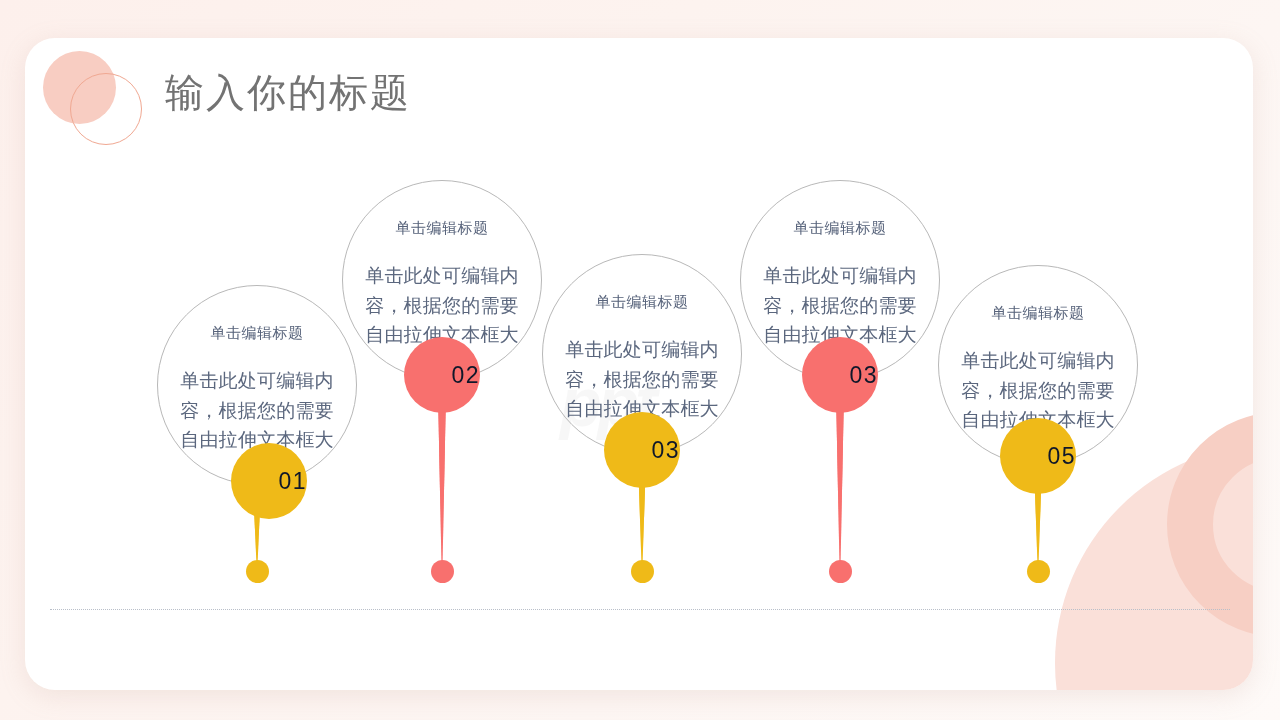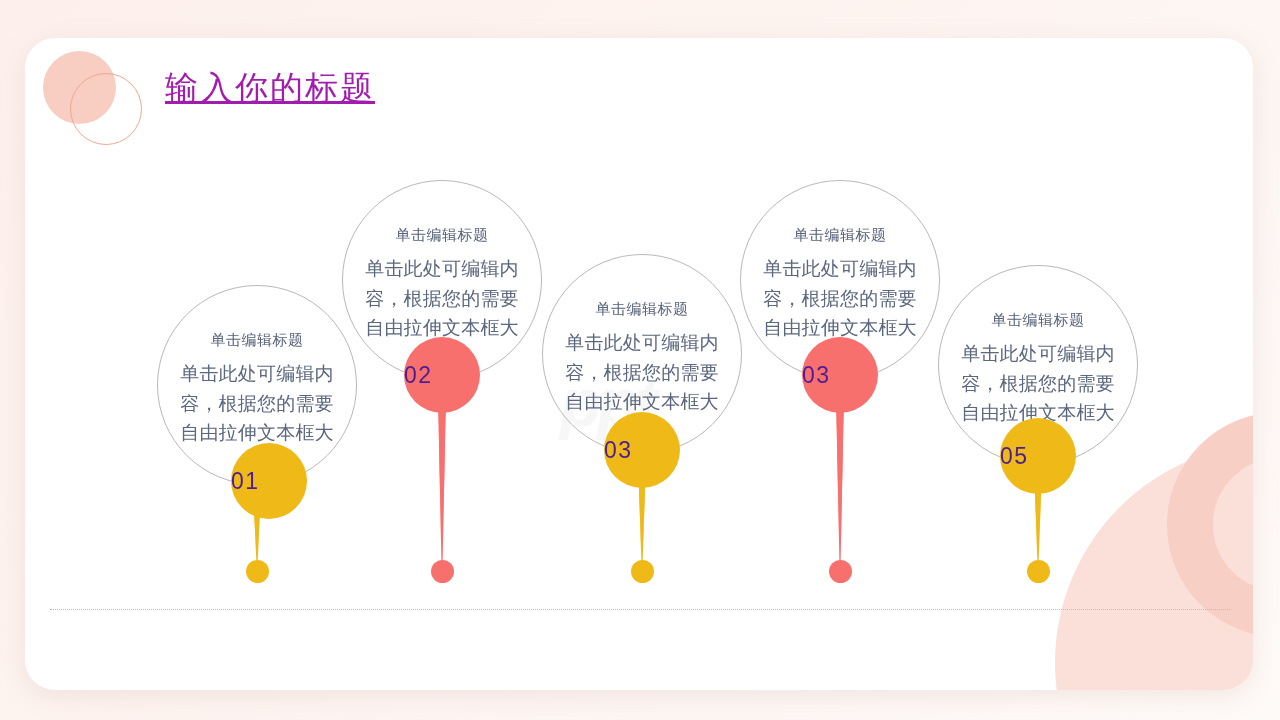--- a/index.html
+++ b/index.html
@@ -67,26 +67,25 @@
     border-radius: 50%;
     border: 46px solid #f7cfc4;
     box-sizing: border-box;
   }
 
   
   .slide-title {
     position: absolute;
     left: 140px;
     top: 28px;
-    font-size: 33px;
+    font-size: 39px;
     font-weight: 300;
-    color: #a21caf;
+    color: #737373;
     letter-spacing: 2px;
     white-space: nowrap;
-    text-decoration: underline;
   }
 
   
   .watermark {
     position: absolute;
     left: 535px;
     top: 325px;
     font-size: 68px;
     font-weight: 700;
     color: rgba(180, 180, 180, 0.10);
@@ -109,21 +108,21 @@
     position: absolute;
     width: 200px;
     height: 200px;
     margin-left: -100px;
     border-radius: 50%;
     border: 1.6px solid #b8b8b8;
     box-sizing: border-box;
     display: flex;
     flex-direction: column;
     align-items: center;
-    justify-content: center;
+    justify-content: space-between;
     padding-top: 38px;
     box-sizing: border-box;
   }
   .bubble-title {
     font-size: 15px;
     color: #56627a;
     font-weight: 400;
     margin-bottom: 9px;
     letter-spacing: 0.5px;
     white-space: nowrap;
@@ -148,23 +147,23 @@
 
   
   .badge {
     position: absolute;
     width: 76px;
     height: 76px;
     margin-left: -38px;
     border-radius: 50%;
     display: flex;
     align-items: center;
-    justify-content: flex-start;
+    justify-content: flex-end;
     font-size: 23px;
-    color: #4c1d95;
+    color: #0f172a;
     font-weight: 400;
     letter-spacing: 1.5px;
   }
 
   
   .dot {
     position: absolute;
     width: 23px;
     height: 23px;
     margin-left: -11.5px;

